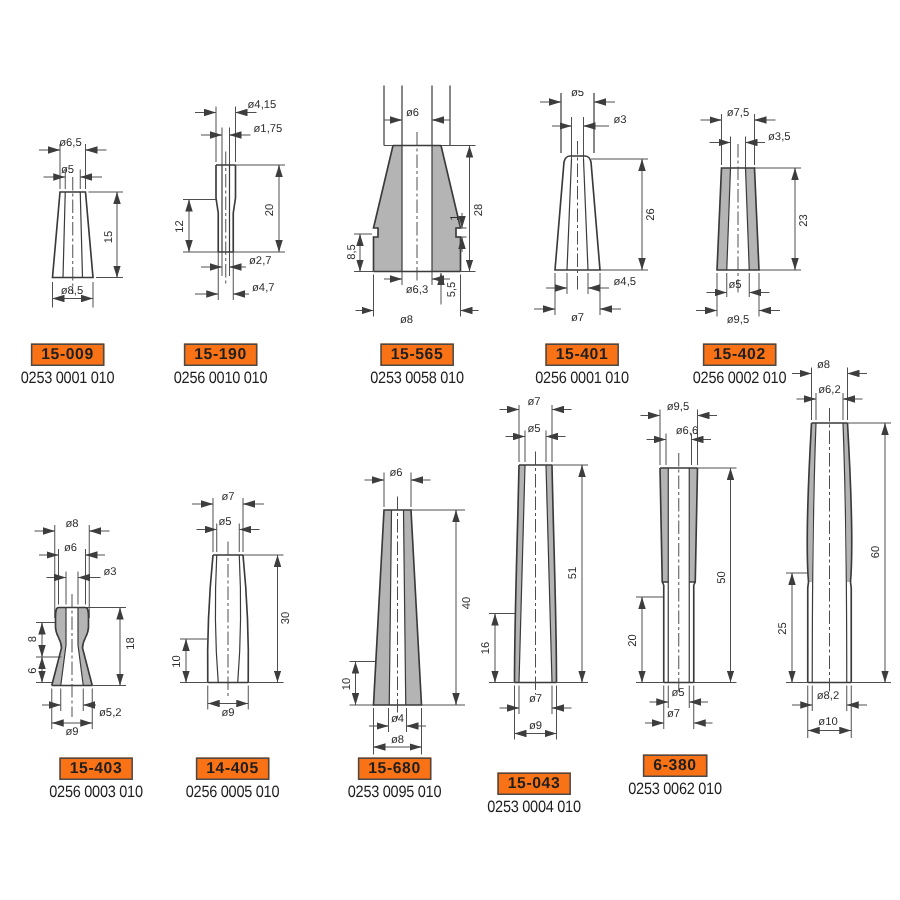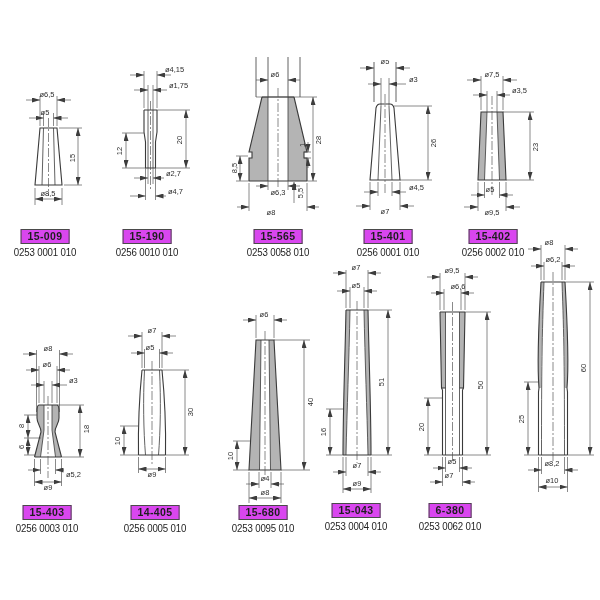--- a/index.html
+++ b/index.html
@@ -6,21 +6,21 @@
   .canvas{position:relative;width:600px;height:600px;background:#fff;overflow:hidden;
           font-family:"Liberation Sans",sans-serif}
   .canvas svg{position:absolute;left:0;top:0}
   .o  {stroke:#3a3a3a;stroke-width:1.1;fill:none;stroke-linejoin:miter}
   .o2 {stroke:#3a3a3a;stroke-width:0.8;fill:none}
   .d  {stroke:#4a4a4a;stroke-width:0.65;fill:none}
   .c  {stroke:#4a4a4a;stroke-width:0.65;fill:none;stroke-dasharray:9 2 2 2}
   .w  {fill:#b4b4b4;stroke:none;fill-rule:evenodd}
   .dt {font-family:"Liberation Sans",sans-serif;font-size:7.5px;fill:#2d2d2d}
   .plabel{position:absolute;transform:translateX(-50%);text-align:center;white-space:nowrap}
-  .pbox{display:inline-block;border:1.2px solid #4a4a4a;background:#d946ef;padding:0 6px;
+  .pbox{display:inline-block;border:1.2px solid #4a4a4a;background:#f97316;padding:0 6px;
         font-weight:bold;font-size:10.5px;line-height:13px;color:#1e1e1e;letter-spacing:.4px}
   .pcode{font-size:11px;color:#1e1e1e;margin-top:2px;transform:scaleX(.88);transform-origin:center top;letter-spacing:-.2px}
 </style>
 </head>
 <body>
 
 <div class="canvas">
 <svg width="600" height="600" viewBox="0 0 600 600">
 <defs>
   <marker id="arw" viewBox="0 0 8 5" refX="8" refY="2.5" markerWidth="8" markerHeight="5" markerUnits="userSpaceOnUse" orient="auto-start-reverse">
@@ -316,33 +316,33 @@
 </div>
 <div class="plabel" style="left:388px;top:226px">
   <div class="pbox"><span>15-401</span></div>
   <div class="pcode">0256 0001 010</div>
 </div>
 <div class="plabel" style="left:493px;top:226px">
   <div class="pbox"><span>15-402</span></div>
   <div class="pcode">0256 0002 010</div>
 </div>
 
-<div class="plabel" style="left:47px;top:502px">
+<div class="plabel" style="left:64px;top:502px">
   <div class="pbox"><span>15-403</span></div>
   <div class="pcode">0256 0003 010</div>
 </div>
 <div class="plabel" style="left:155px;top:502px">
   <div class="pbox"><span>14-405</span></div>
   <div class="pcode">0256 0005 010</div>
 </div>
 <div class="plabel" style="left:263px;top:502px">
   <div class="pbox"><span>15-680</span></div>
   <div class="pcode">0253 0095 010</div>
 </div>
-<div class="plabel" style="left:356px;top:500px">
+<div class="plabel" style="left:356px;top:512px">
   <div class="pbox"><span>15-043</span></div>
   <div class="pcode">0253 0004 010</div>
 </div>
 <div class="plabel" style="left:450px;top:500px">
   <div class="pbox"><span>6-380</span></div>
   <div class="pcode">0253 0062 010</div>
 </div>
 </div>
 
 </body></html>

